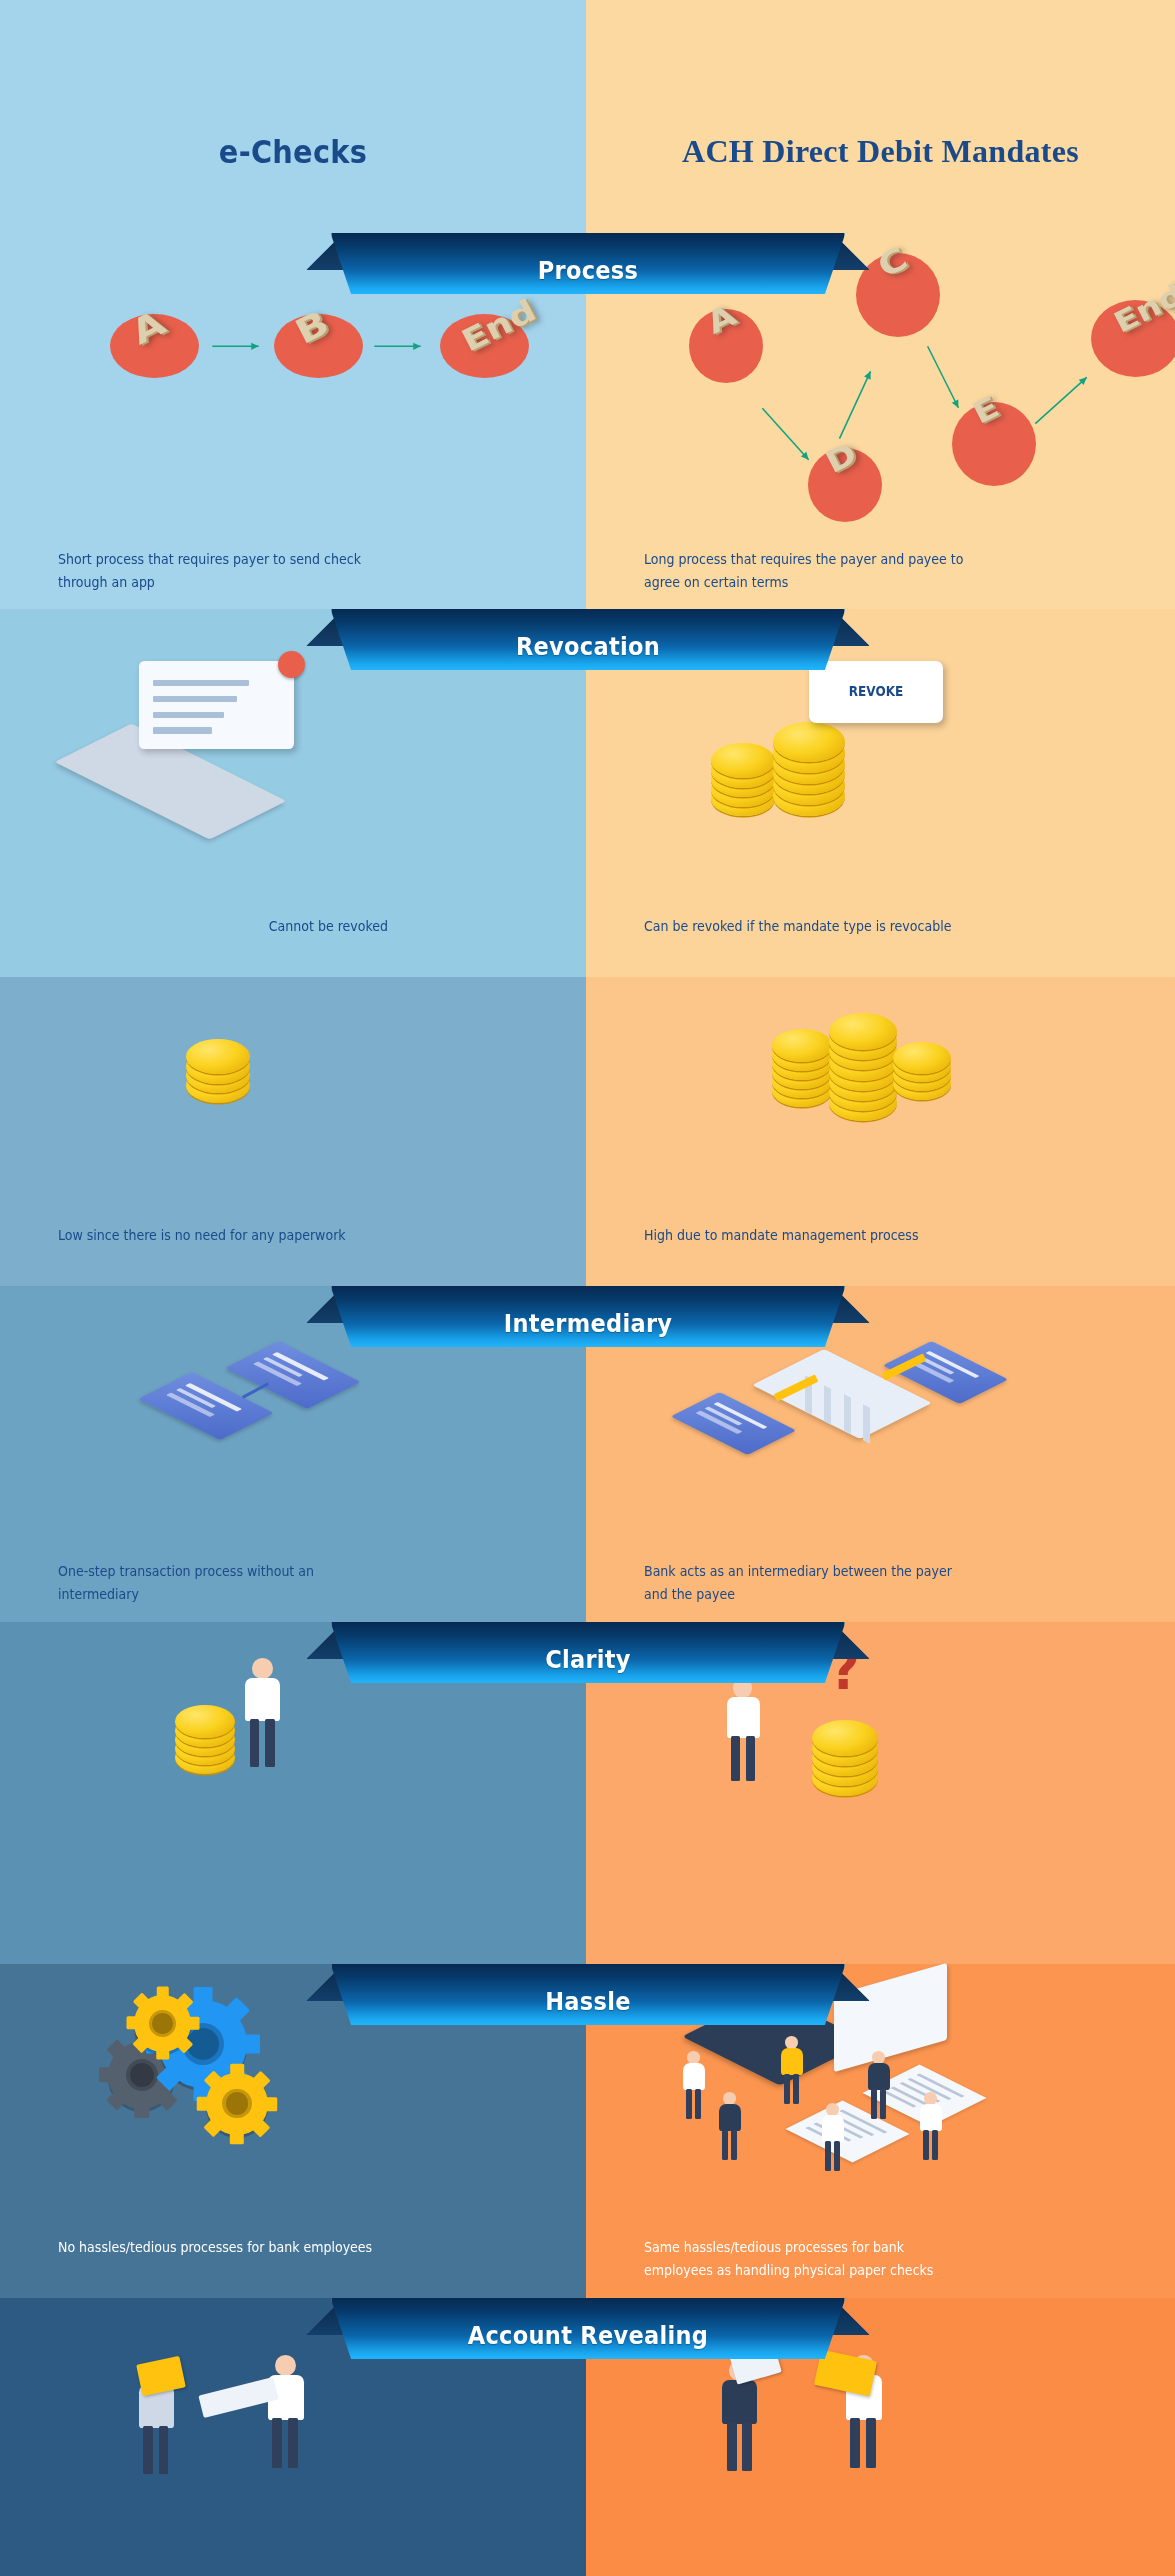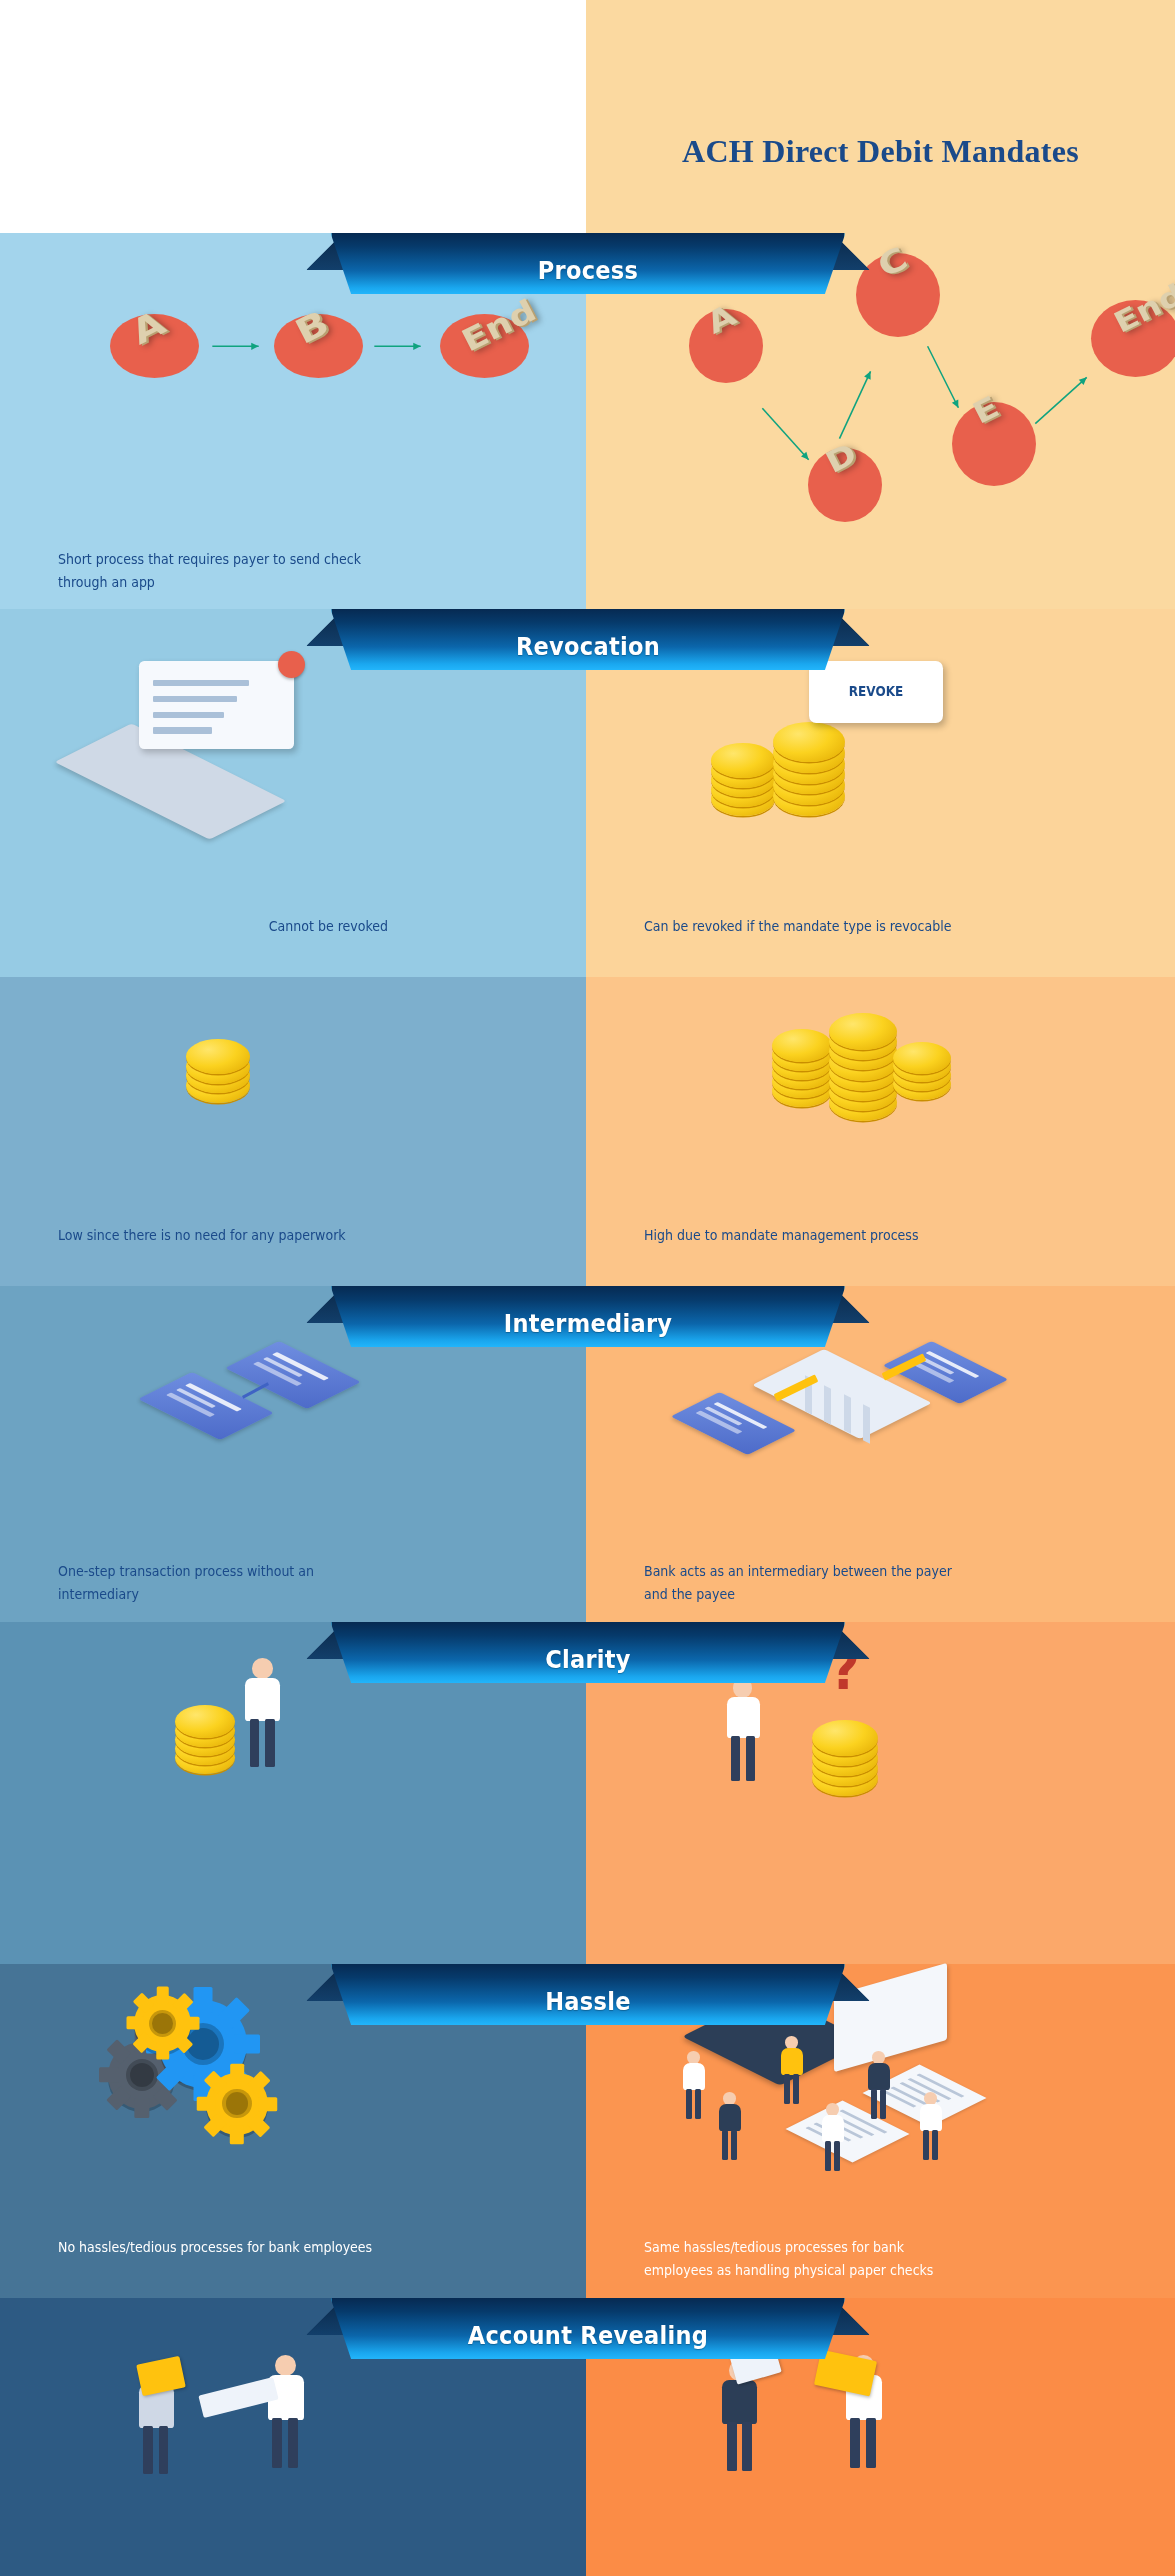--- a/index.html
+++ b/index.html
@@ -145,20 +145,23 @@
     transform:matrix(1,0.5,-1,0.5,0,0);
     box-shadow:1px 1.5px 3.1px rgba(0,0,0,0.18);
   }
 </style>
 </head>
 <body>
 
 <div id="infographic">
 
   <div class="header-row">
+    <div class="header-half left" id="hdr-left" style="background: rgb(163, 212, 236);">
+      <div class="header-title">e-Checks</div>
+    </div>
     <div class="header-half right" id="hdr-right" style="background: rgb(251, 217, 160); font-family: Liberation Serif, serif;">
       <div class="header-title">ACH Direct Debit Mandates</div>
     </div>
   </div>
 
   <div id="sections-host">
       <div class="section" style="top:233px;height:377px;">
         <div class="half left" style="background:#a3d4ec;"></div>
         <div class="half right" style="background:#fbd9a0;"></div>
         <div class="banner-wrap">
@@ -205,20 +208,21 @@
           <div class="ellipse" style="left:298px;top:159px;width:84px;height:84px;background:#e8604c;"></div>
           <div class="iso-letter" style="left:321px;top:148px;font-size:32px;color:#ded0ae;">E</div>
           <svg class="arrow-svg" width="72" height="67" style="left:371px;top:124px;" viewBox="0 0 140 130">
             <line x1="20" y1="110" x2="120" y2="20" stroke="#10a37f" stroke-width="3"></line>
             <polygon points="120,20 113.94687266572427,34.810795031835525 104.63562140838876,24.464960301462742" fill="#10a37f"></polygon>
           </svg>
           <div class="ellipse" style="left:437px;top:57px;width:89px;height:77px;background:#e8604c;"></div>
           <div class="iso-letter" style="left:462px;top:47px;font-size:31px;color:#ded0ae;">End</div>
         </div>
         <div class="caption left dark" style="top:315px;">Short process that requires payer to send check through an app</div>
+        <div class="caption right dark" style="top:315px;">Long process that requires the payer and payee to agree on certain terms</div>
       </div>
       <div class="section" style="top:609px;height:368px;">
         <div class="half left" style="background:#96cbe4;"></div>
         <div class="half right" style="background:#fcd49a;"></div>
         <div class="banner-wrap">
           <div class="banner-tail l"></div>
           <div class="banner-tail r"></div>
           <div class="banner-body"></div>
           <div class="banner-label">Revocation</div>
         </div>

